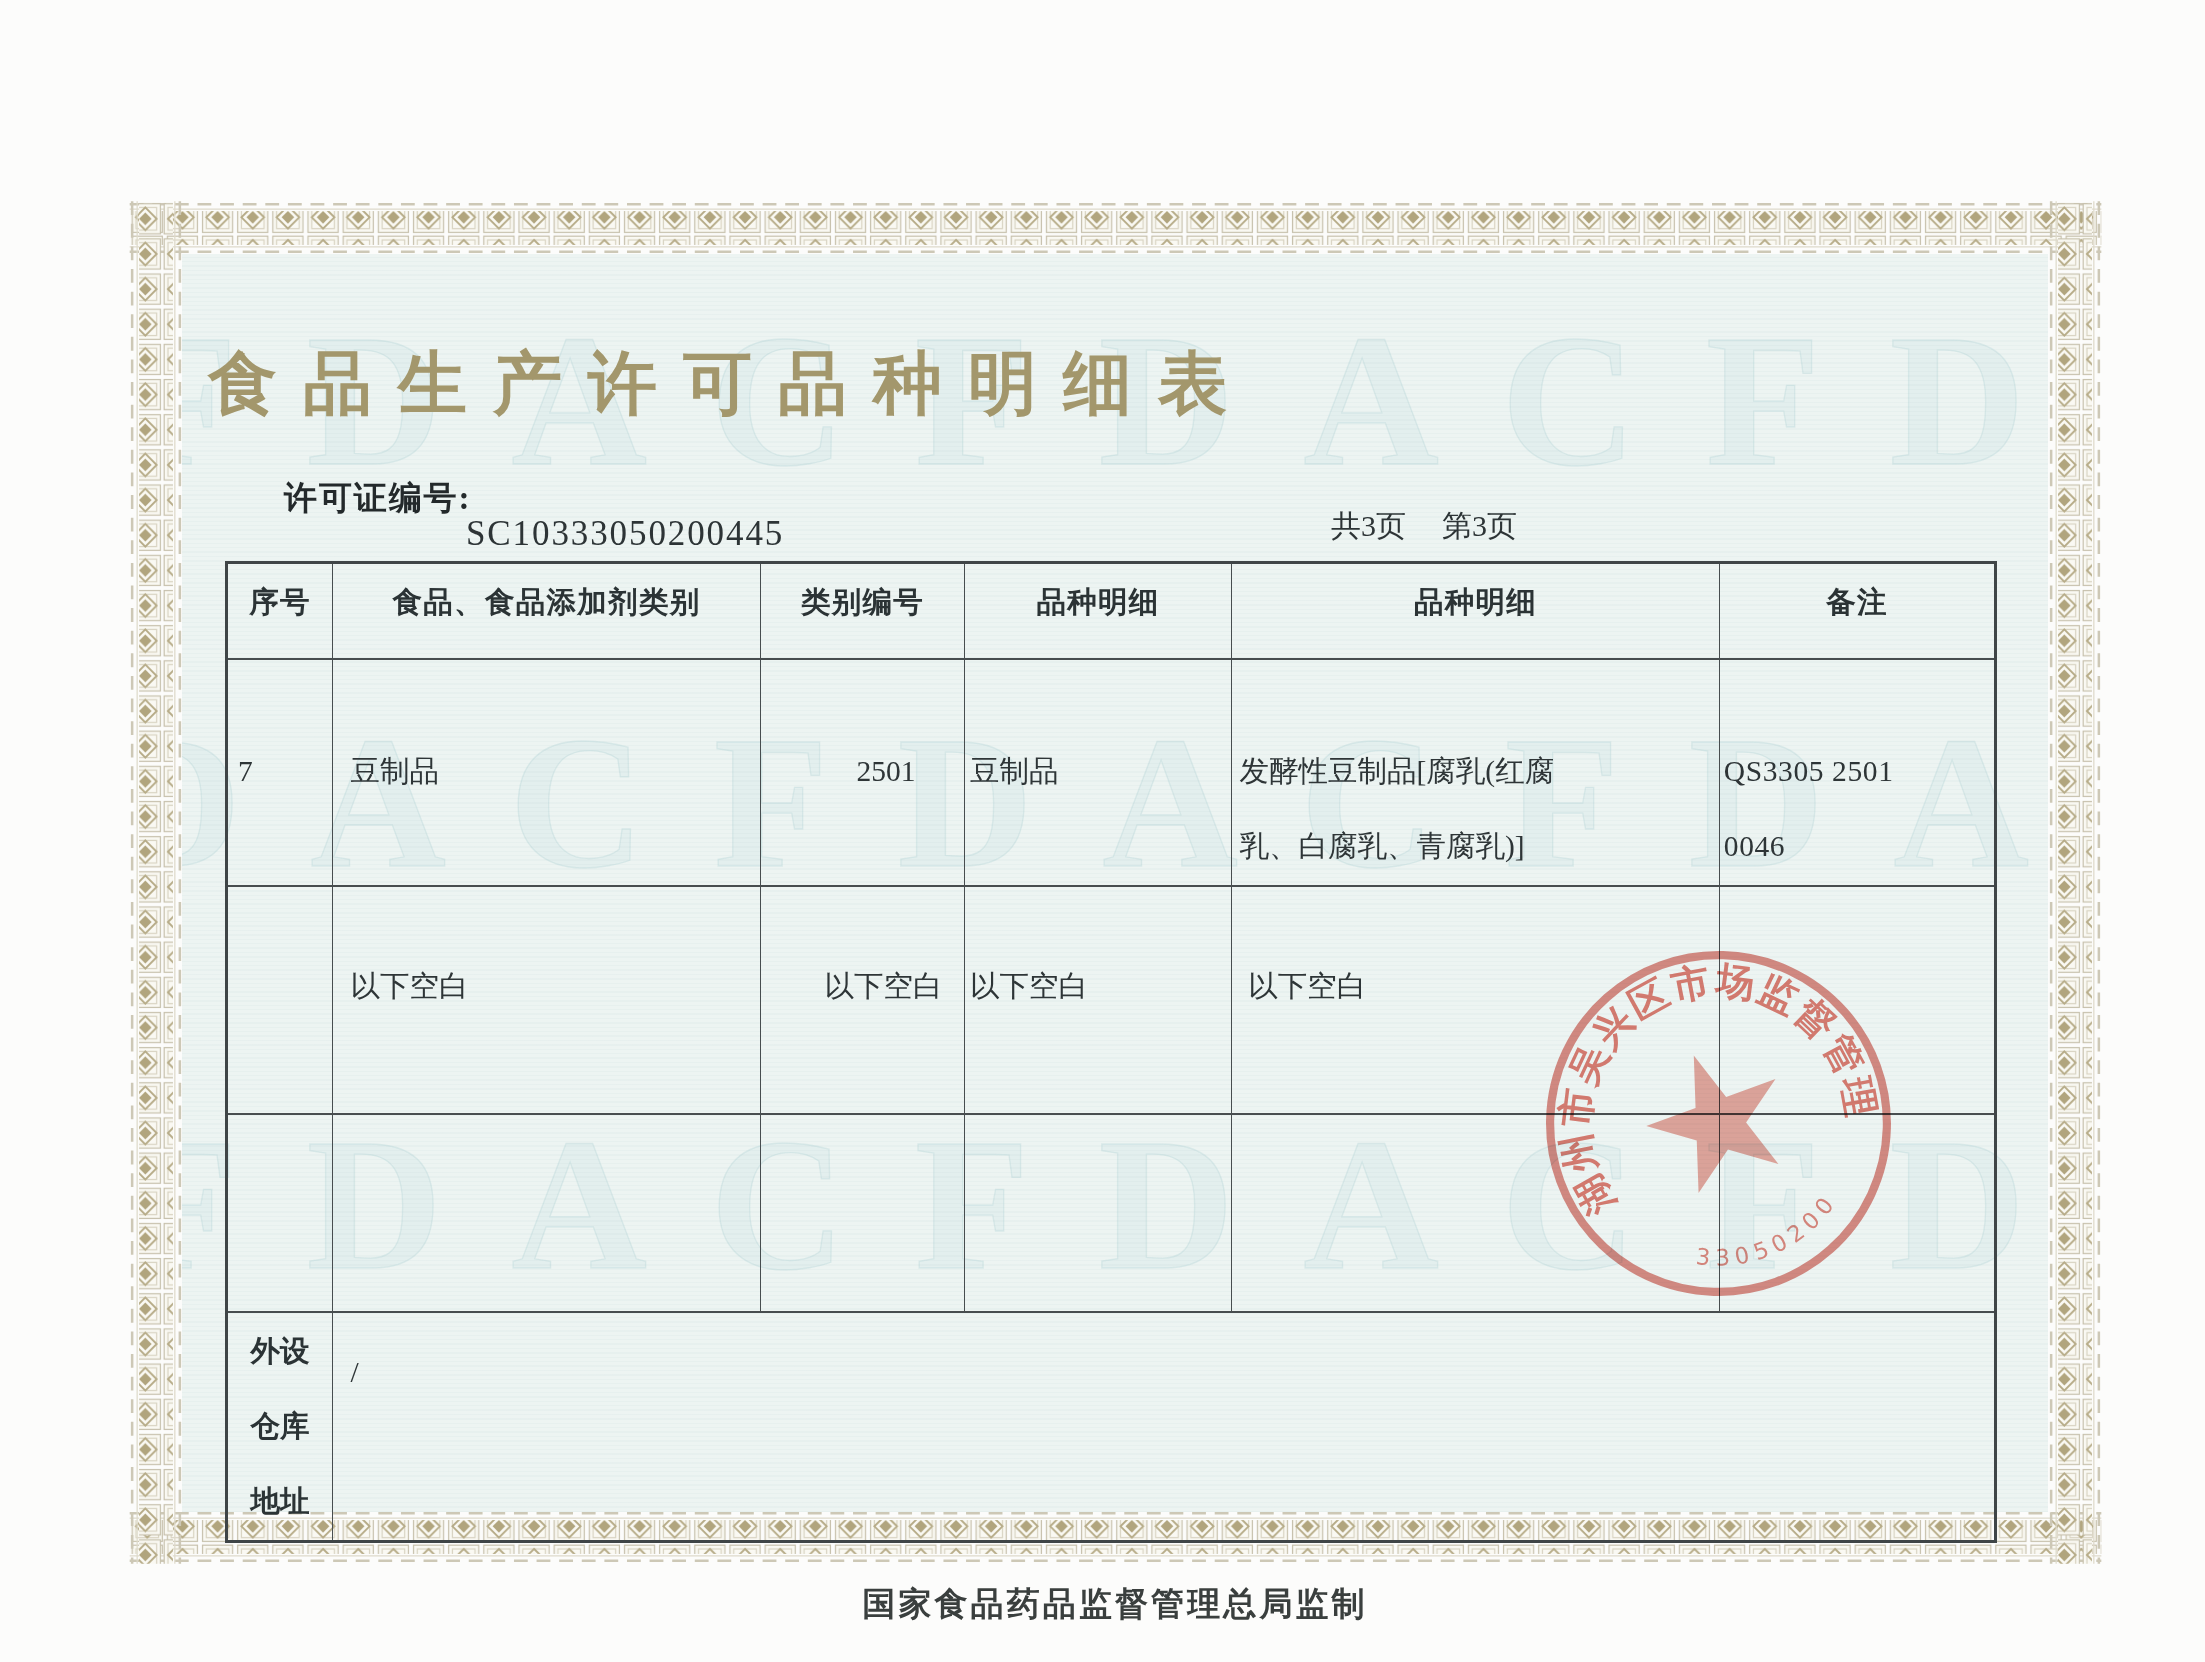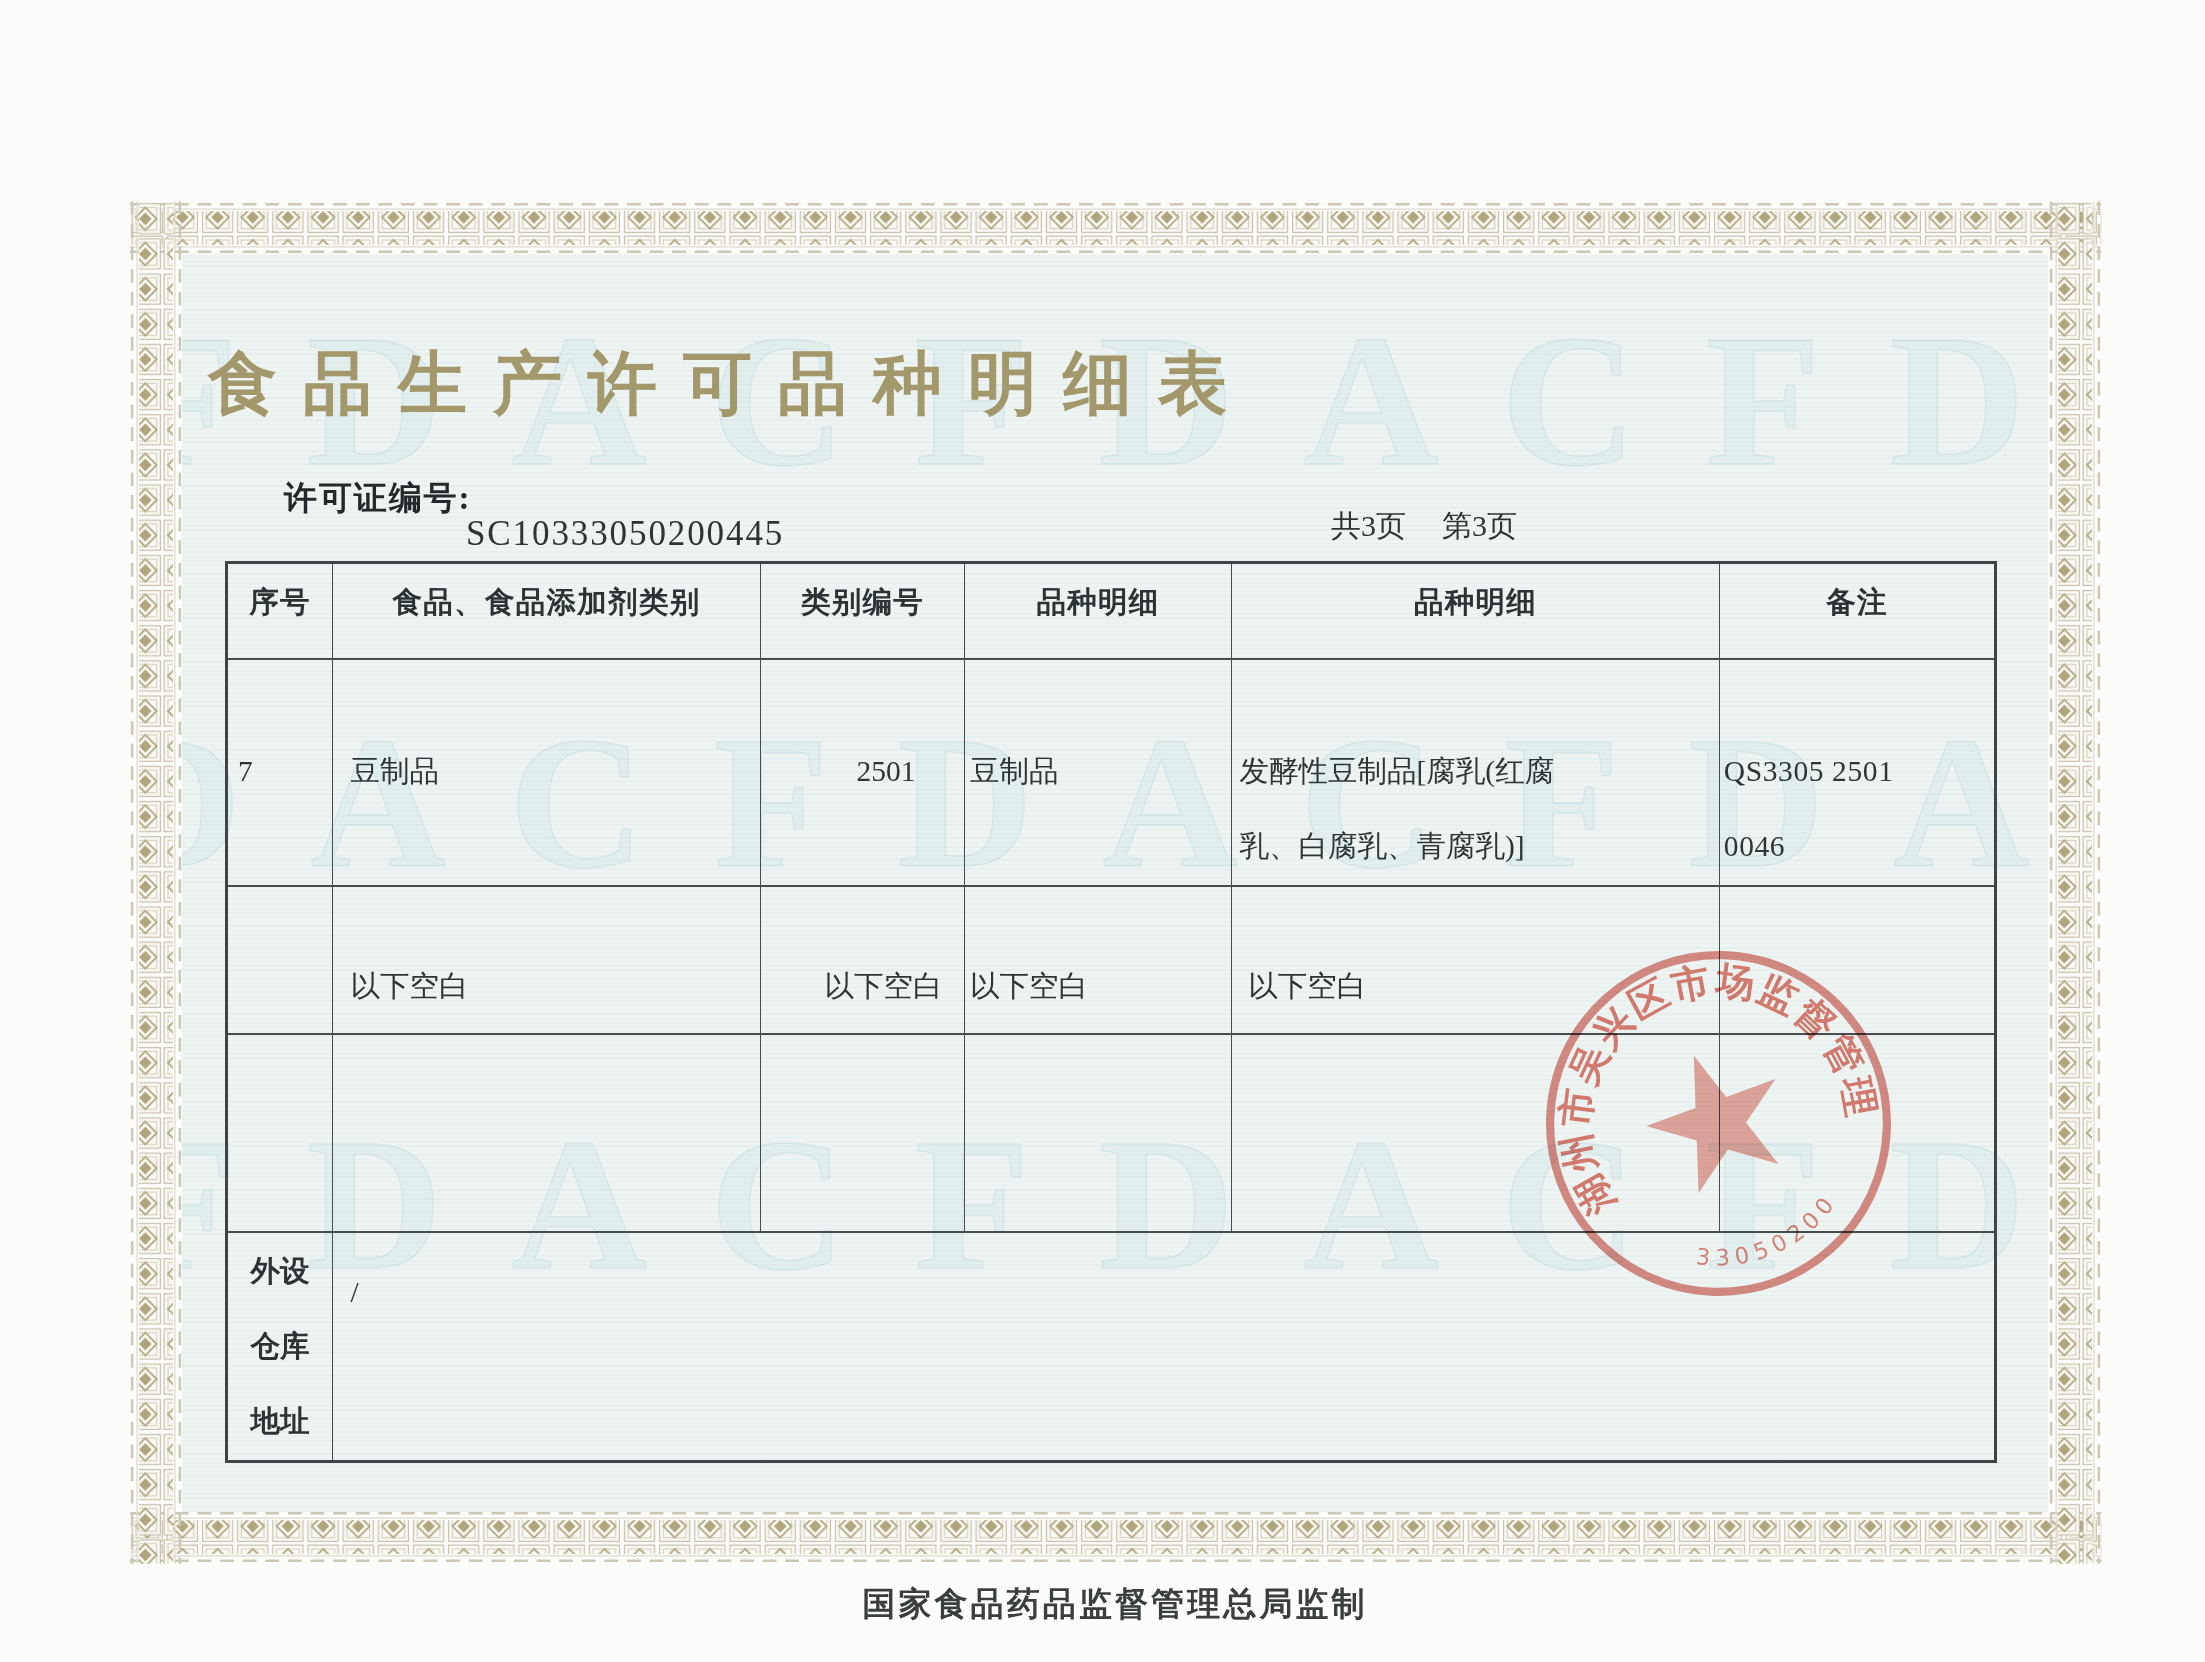--- a/index.html
+++ b/index.html
@@ -40,21 +40,21 @@
          color:#2e3537;}
   table.detail th, table.detail td{border:1.9px solid #474d4f;vertical-align:top;
          font-size:29.5px;line-height:75px;overflow:hidden;}
   table.detail tr.hrow th{border-bottom-width:2.5px;}
   table.detail{border:3.1px solid #3f4547;}
   table.detail tr{border-top-width:2.5px;}
   table.detail td{border-top-width:2.5px;border-bottom-width:2.5px;}
   th.head{vertical-align:middle;text-align:center;font-size:34px;font-weight:bold;
          color:#2b3335;line-height:38px;letter-spacing:1.3px;}
   tr.hrow{height:96px;}
-  tr.r1{height:200px;} tr.r2{height:148px;} tr.r3{height:198px;} tr.r4{height:190px;}
+  tr.r1{height:200px;} tr.r2{height:228px;} tr.r3{height:198px;} tr.r4{height:190px;}
   .pt1 td{padding-top:74px;padding-left:48px;}
   td.c-seq{padding-left:10px;}
   td.c-cat{padding-left:17.6px;}
   td.c-code{text-align:center;}
   td.c-name{padding-left:5px;}
   td.c-detail{padding-left:7.5px;white-space:pre-line;}
   td.c-remark{padding-left:3.8px;white-space:pre-line;letter-spacing:0.6px;}
   tr.r2 td{padding-top:62px;}
   tr.r2 td.c-code{text-align:right;padding-right:21.4px;}
   tr.r2 td.c-detail{padding-left:16.3px;}

